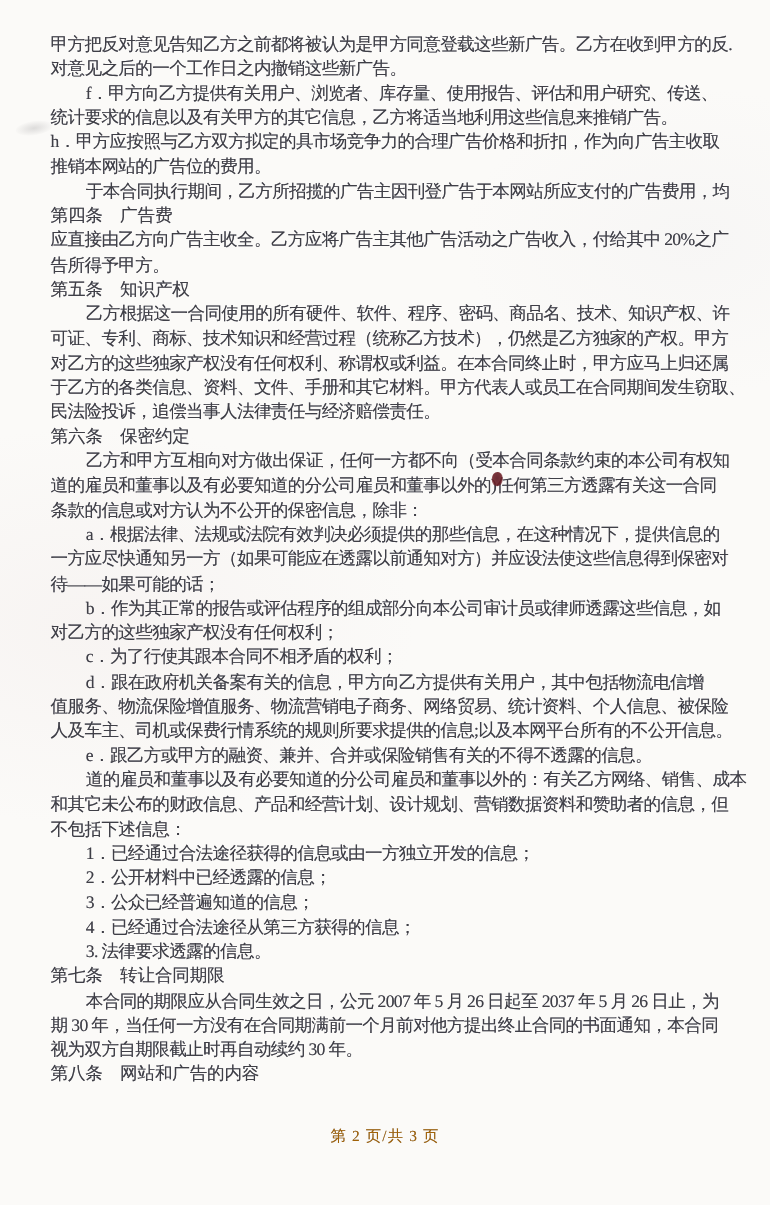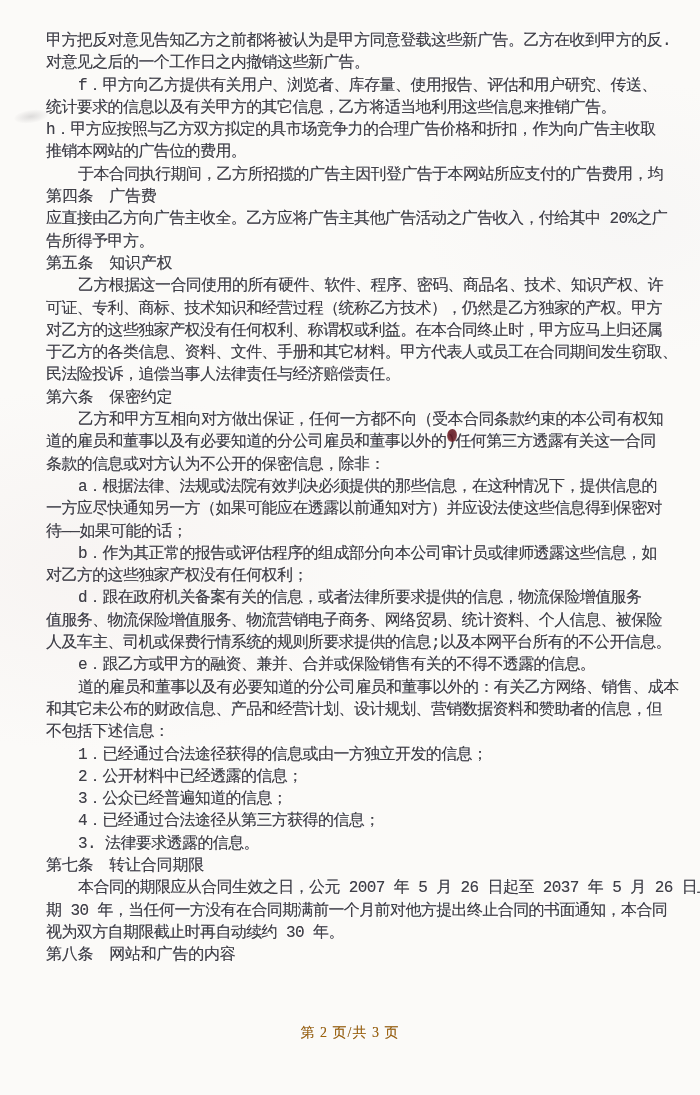--- a/index.html
+++ b/index.html
@@ -22,21 +22,20 @@
   }
   .line {
     display: block;
     height: 22.3px;
     line-height: 22.3px;
     font-size: 16px;
     letter-spacing: -0.6px;
     white-space: nowrap;
     color: #3f3f47;
     text-shadow: 0 0 0.5px rgba(70,70,86,0.55);
-    font-family: Liberation Mono, monospace;
   }
   .line.ind { padding-left: 32px; }
   .line.head { letter-spacing: -0.2px; }
   .footer {
     position: absolute;
     top: 1024px;
     left: 0;
     width: 700px;
     text-align: center;
     font-size: 14px;
@@ -100,21 +99,22 @@
       <p class="line">民法险投诉，追偿当事人法律责任与经济赔偿责任。</p>
       <p class="line head">第六条　保密约定</p>
       <p class="line ind">乙方和甲方互相向对方做出保证，任何一方都不向（受本合同条款约束的本公司有权知</p>
       <p class="line">道的雇员和董事以及有必要知道的分公司雇员和董事以外的)任何第三方透露有关这一合同</p>
       <p class="line">条款的信息或对方认为不公开的保密信息，除非：</p>
       <p class="line ind">a．根据法律、法规或法院有效判决必须提供的那些信息，在这种情况下，提供信息的</p>
       <p class="line">一方应尽快通知另一方（如果可能应在透露以前通知对方）并应设法使这些信息得到保密对</p>
       <p class="line">待——如果可能的话；</p>
       <p class="line ind">b．作为其正常的报告或评估程序的组成部分向本公司审计员或律师透露这些信息，如</p>
       <p class="line">对乙方的这些独家产权没有任何权利；</p>
-      <p class="line ind">d．跟在政府机关备案有关的信息，或者法律所要求提供的信息，物流保险增值服务</p>
+      <p class="line ind">c．为了行使其跟本合同不相矛盾的权利；</p>
+      <p class="line ind">d．跟在政府机关备案有关的信息，甲方向乙方提供有关用户，其中包括物流电信增</p>
       <p class="line">值服务、物流保险增值服务、物流营销电子商务、网络贸易、统计资料、个人信息、被保险</p>
       <p class="line">人及车主、司机或保费行情系统的规则所要求提供的信息;以及本网平台所有的不公开信息。</p>
       <p class="line ind">e．跟乙方或甲方的融资、兼并、合并或保险销售有关的不得不透露的信息。</p>
       <p class="line ind">道的雇员和董事以及有必要知道的分公司雇员和董事以外的：有关乙方网络、销售、成本</p>
       <p class="line">和其它未公布的财政信息、产品和经营计划、设计规划、营销数据资料和赞助者的信息，但</p>
       <p class="line">不包括下述信息：</p>
       <p class="line ind">1．已经通过合法途径获得的信息或由一方独立开发的信息；</p>
       <p class="line ind">2．公开材料中已经透露的信息；</p>
       <p class="line ind">3．公众已经普遍知道的信息；</p>
       <p class="line ind">4．已经通过合法途径从第三方获得的信息；</p>

